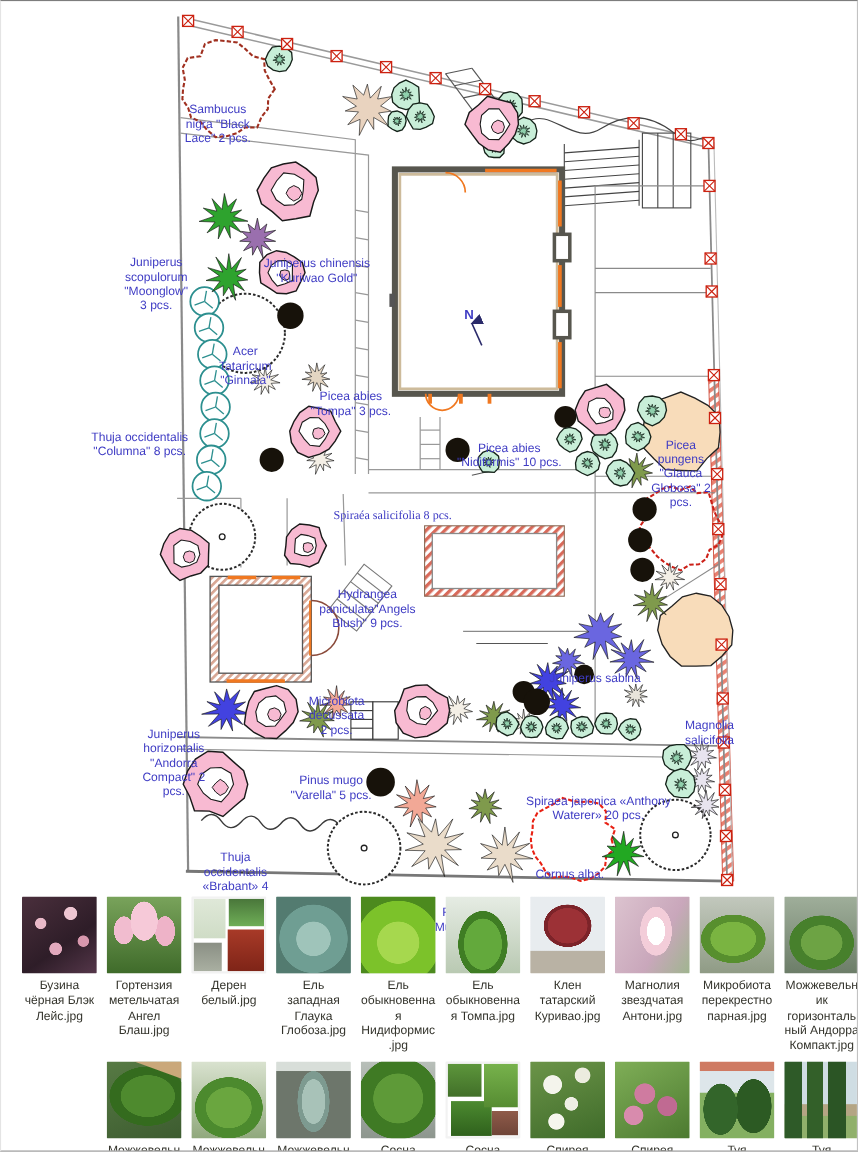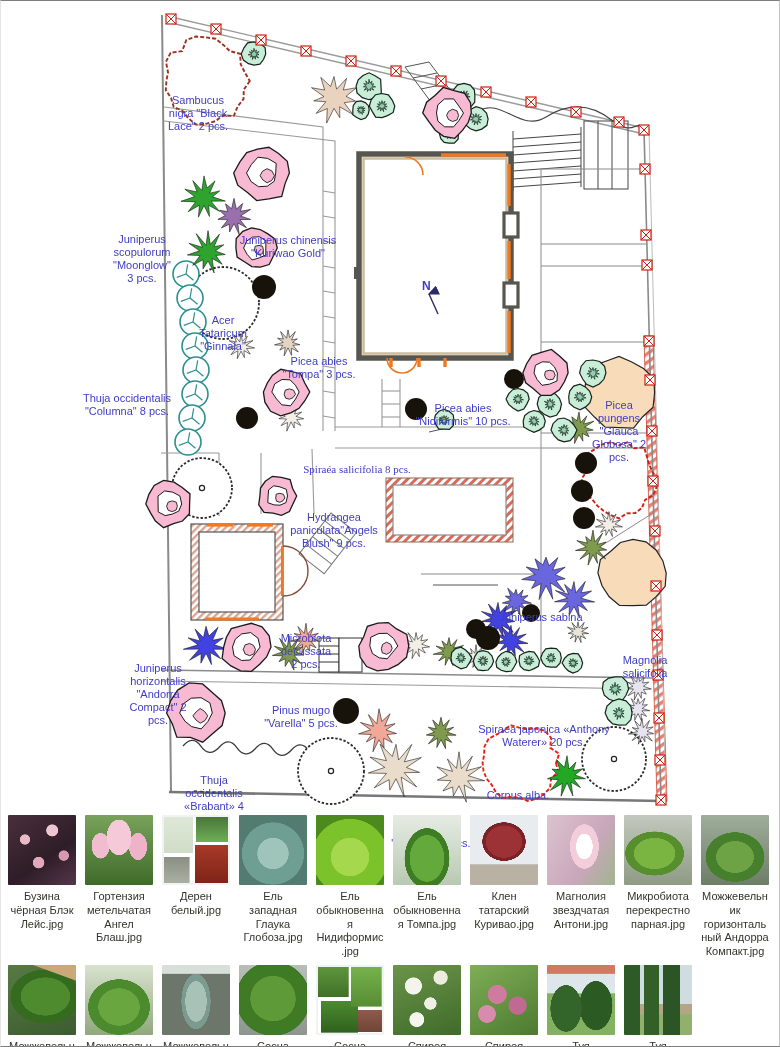--- a/index.html
+++ b/index.html
@@ -6,21 +6,21 @@
   .page{position:relative;width:780px;height:1047px;box-sizing:border-box;background:#fff;
         border-top:1px solid #7d7d7d;border-bottom:1px solid #7d7d7d;
         border-left:1px solid #e4e4e4;border-right:1px solid #c2c2c2;
         font-family:"Liberation Sans", sans-serif;overflow:hidden;}
   #plan-svg{position:absolute;left:0;top:0;}
   #labels-layer{position:absolute;left:0;top:0;width:780px;height:808px;pointer-events:none;}
   .plan-label{position:absolute;color:#3f3cc4;font-size:11px;line-height:1.18;text-align:center;
               white-space:pre-line;transform:translateX(-50%);margin-top:36px;}
   .plan-label.bg{background:#fff;padding:0 2px;}
   .gallery{position:absolute;left:0;top:808px;width:780px;}
-  .gallery-row{display:flex;gap:9px;padding:6px 0 0 7px;}
+  .gallery-row{display:flex;gap:9px;padding:6px 0 0 7px;justify-content:flex-end;}
   .g-item{width:68px;flex:0 0 68px;cursor:pointer;}
   .thumb{width:68px;height:70px;border-radius:1px;}
   .g-cap{margin-top:5px;font-size:11px;line-height:1.25;color:#33332b;text-align:center;
          word-wrap:break-word;overflow-wrap:break-word;}
   
   .t1{background:radial-gradient(circle at 25% 35%,#e9b9c8 0 7%,transparent 8%),radial-gradient(circle at 65% 22%,#eec6d2 0 8%,transparent 9%),radial-gradient(circle at 45% 68%,#e2a9bd 0 9%,transparent 10%),radial-gradient(circle at 82% 58%,#d898ae 0 7%,transparent 8%),linear-gradient(145deg,#4a2f3c,#2e1d28 60%,#55374a);}
   .t2{background:radial-gradient(ellipse 30% 42% at 50% 32%,#f6c9d8 0 60%,transparent 61%),radial-gradient(ellipse 22% 30% at 23% 44%,#f1bccf 0 60%,transparent 61%),radial-gradient(ellipse 22% 32% at 78% 45%,#eeb3c8 0 60%,transparent 61%),linear-gradient(#79a35b,#3f6b2a);}
   .t3{border:2px solid #f2f2f2;box-sizing:border-box;background:linear-gradient(#dfe8d8,#cfdcc6) 0 0/46% 55% no-repeat,linear-gradient(#49763a,#6fae57) 100% 0/50% 38% no-repeat,linear-gradient(#8a8f84,#aab0a2) 0 100%/40% 40% no-repeat,linear-gradient(#a83a28,#7e2417) 100% 100%/52% 58% no-repeat,#fff;}
   .t4{background:radial-gradient(circle at 50% 55%,#9fc4ba 0 30%,#6f9e93 31% 60%,#537b70 61%),linear-gradient(#cfd8d2,#8aa79c);}
   .t5{background:radial-gradient(circle at 50% 60%,#a6d84e 0 35%,#7cc22a 36% 70%,#4c8a1e 71%),linear-gradient(#dfe7da,#9ab98a);}
@@ -483,21 +483,21 @@
       <div class="plan-label" style="left: 318px; top: 318px; width: 112px;">Picea abies
 "Tompa" 3 pcs.</div>
       <div class="plan-label" style="left: 462px; top: 365px; width: 152px;">Picea abies
 "Nidiformis" 10 pcs.</div>
       <div class="plan-label" style="left: 618px; top: 362px; width: 100px;">Picea
 pungens
 "Glauca
 Globosa" 2
 pcs.</div>
       <div class="plan-label" style="left: 356px; top: 426px; width: 172px; font-family: Liberation Serif, serif;">Spiraéa salicifolia 8 pcs.</div>
-      <div class="plan-label" style="left: 333px; top: 474px; width: 152px;">Hydrangea
+      <div class="plan-label" style="left: 333px; top: 498px; width: 152px;">Hydrangea
 paniculata"Angels
 Blush" 9 pcs.</div>
       <div class="plan-label" style="left: 305px; top: 595px; width: 94px;">Microbiota
 decussata
 2 pcs.</div>
       <div class="plan-label" style="left: 157px; top: 625px; width: 104px;">Juniperus
 horizontalis
 "Andorra
 Compact" 2
 pcs.</div>

